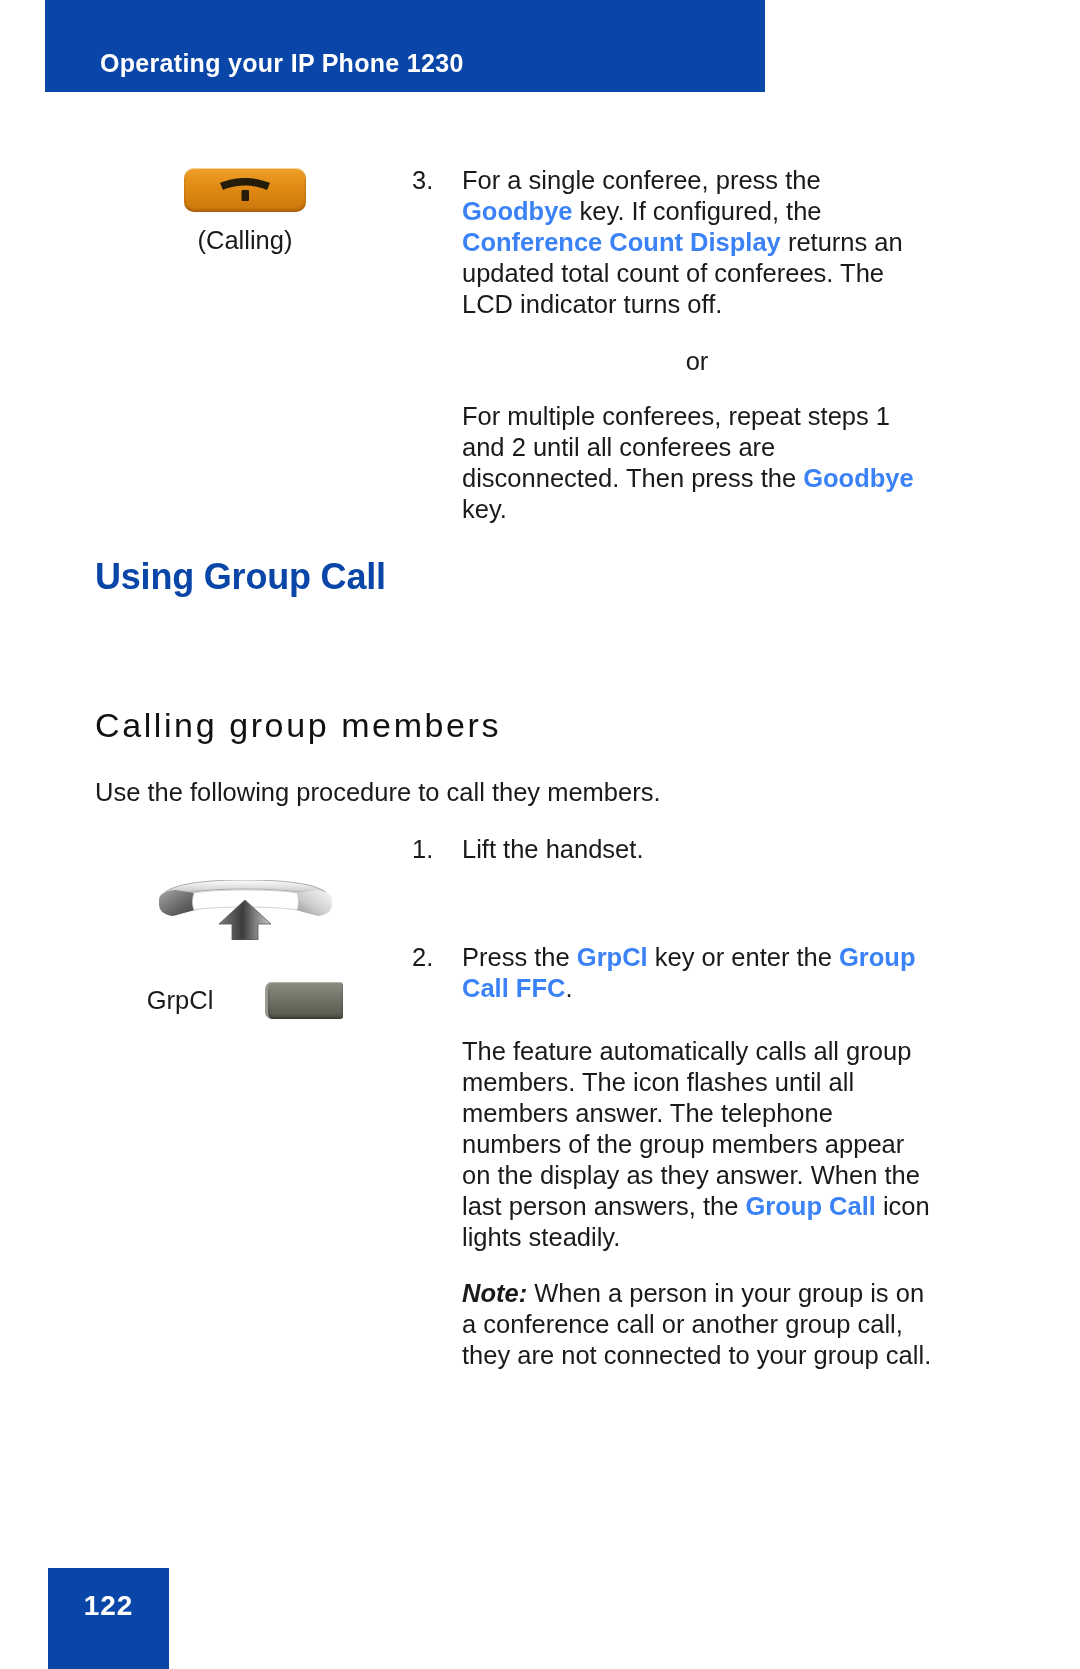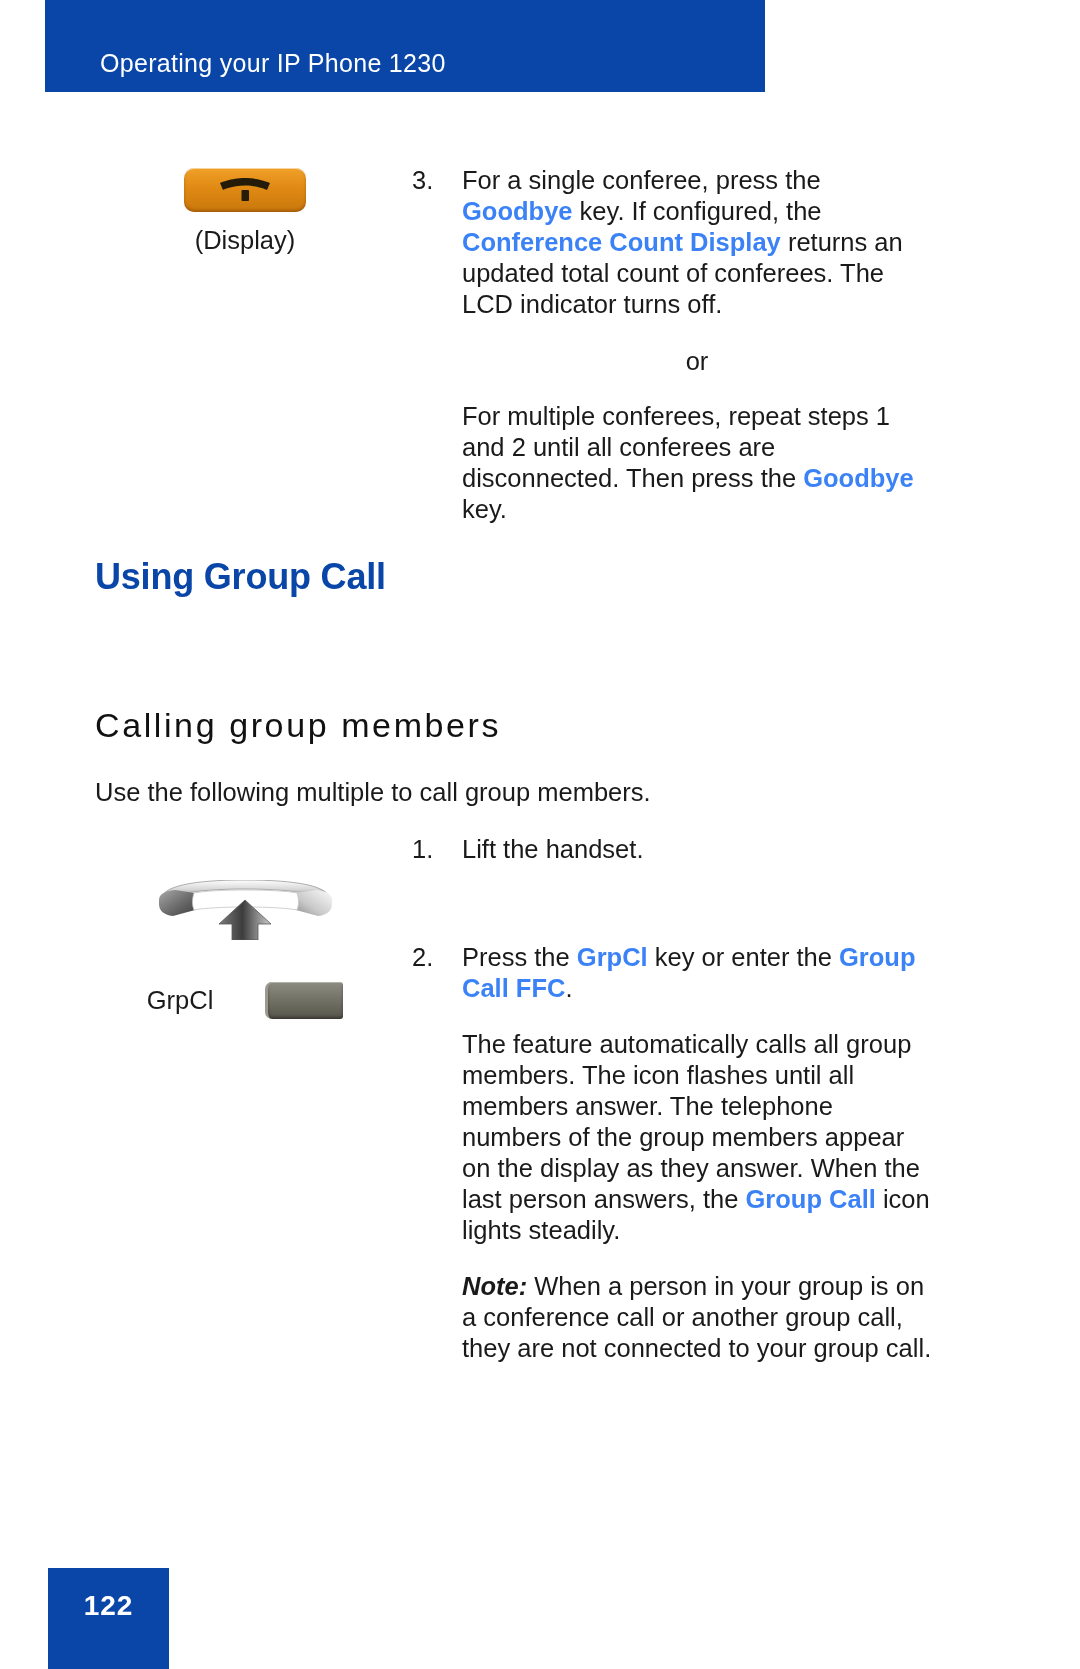--- a/index.html
+++ b/index.html
@@ -24,21 +24,21 @@
     width: 720px;
     height: 92px;
     background: #0a46a8;
   }
   .header-title {
     position: absolute;
     left: 55px;
     bottom: 14px;
     color: #ffffff;
     font-size: 25px;
-    font-weight: normal;
+    font-weight: bold;
     letter-spacing: 0.3px;
     white-space: nowrap;
   }
 
   
   .page {
     position: absolute;
     left: 0;
     top: 0;
     width: 1080px;
@@ -207,21 +207,21 @@
     <div class="header-title">Operating your IP Phone 1230</div>
   </div>
 
   <div class="icon-col" style="top:168px;">
     <div class="goodbye-key">
       <svg width="56" height="26" viewBox="0 0 56 26" aria-hidden="true">
         <path d="M3 6 C3 6 14 1 28 1 C42 1 53 6 53 6 L50 13 C50 13 41 8.5 28 8.5 C15 8.5 6 13 6 13 Z" fill="#241b08"></path>
         <rect x="24.5" y="13" width="7.5" height="11" rx="1" fill="#241b08"></rect>
       </svg>
     </div>
-    <div class="icon-caption">(Display)</div>
+    <div class="icon-caption">(Calling)</div>
   </div>
 
   <div class="text-col" style="top:165px;">
     <div class="step">
       <div class="step-num">3.</div>
       <div class="step-body">
         <span>For a single conferee, press the </span><b class="kw">Goodbye</b><span> key. If configured, the </span><b class="kw">Conference Count Display</b><span> returns an updated total count of conferees. The LCD indicator turns off.</span>
       </div>
     </div>
 
@@ -230,21 +230,21 @@
     <div class="para" style="margin-top:24px;">
       <span>For multiple conferees, repeat steps 1 and 2 until all conferees are disconnected. Then press the </span><b class="kw">Goodbye</b><span> key.</span>
     </div>
   </div>
 
   <div class="h1-blue" style="top:556px;">Using Group Call</div>
 
 
   <div class="h2-plain" style="top:706px;">Calling group members</div>
 
-  <div class="body-wide" style="top:777px;">Use the following multiple to call group members.</div>
+  <div class="body-wide" style="top:777px;">Use the following procedure to call they members.</div>
 
   <div class="icon-col" style="top:880px;">
     <div class="handset-wrap">
       <svg width="185" height="60" viewBox="0 0 185 60" aria-hidden="true">
         <defs>
           <linearGradient id="hsBody" x1="0" y1="0" x2="0" y2="1">
             <stop offset="0%" stop-color="#fefefe"></stop>
             <stop offset="35%" stop-color="#d8d8d8"></stop>
             <stop offset="70%" stop-color="#8e8e8e"></stop>
             <stop offset="100%" stop-color="#4a4a4a"></stop>
@@ -294,21 +294,21 @@
   </div>
 
   <div class="text-col" style="top:942px;">
     <div class="step">
       <div class="step-num">2.</div>
       <div class="step-body">
         <span>Press the </span><b class="kw">GrpCl</b><span> key or enter the </span><b class="kw">Group Call FFC</b><span>.</span>
       </div>
     </div>
 
-    <div class="para" style="margin-top:25px;">
+    <div class="para" style="margin-top:32px;">
       <span>The feature automatically calls all group members. The icon flashes until all members answer. The telephone numbers of the group members appear on the display as they answer. When the last person answers, the </span><b class="kw">Group Call</b><span> icon lights steadily.</span>
     </div>
 
     <div class="para" style="margin-top:25px;">
       <i class="note">Note:</i><span> When a person in your group is on a conference call or another group call, they are not connected to your group call.</span>
     </div>
   </div>
 
   <div class="page-number-box">
     <div class="page-number">122</div>

